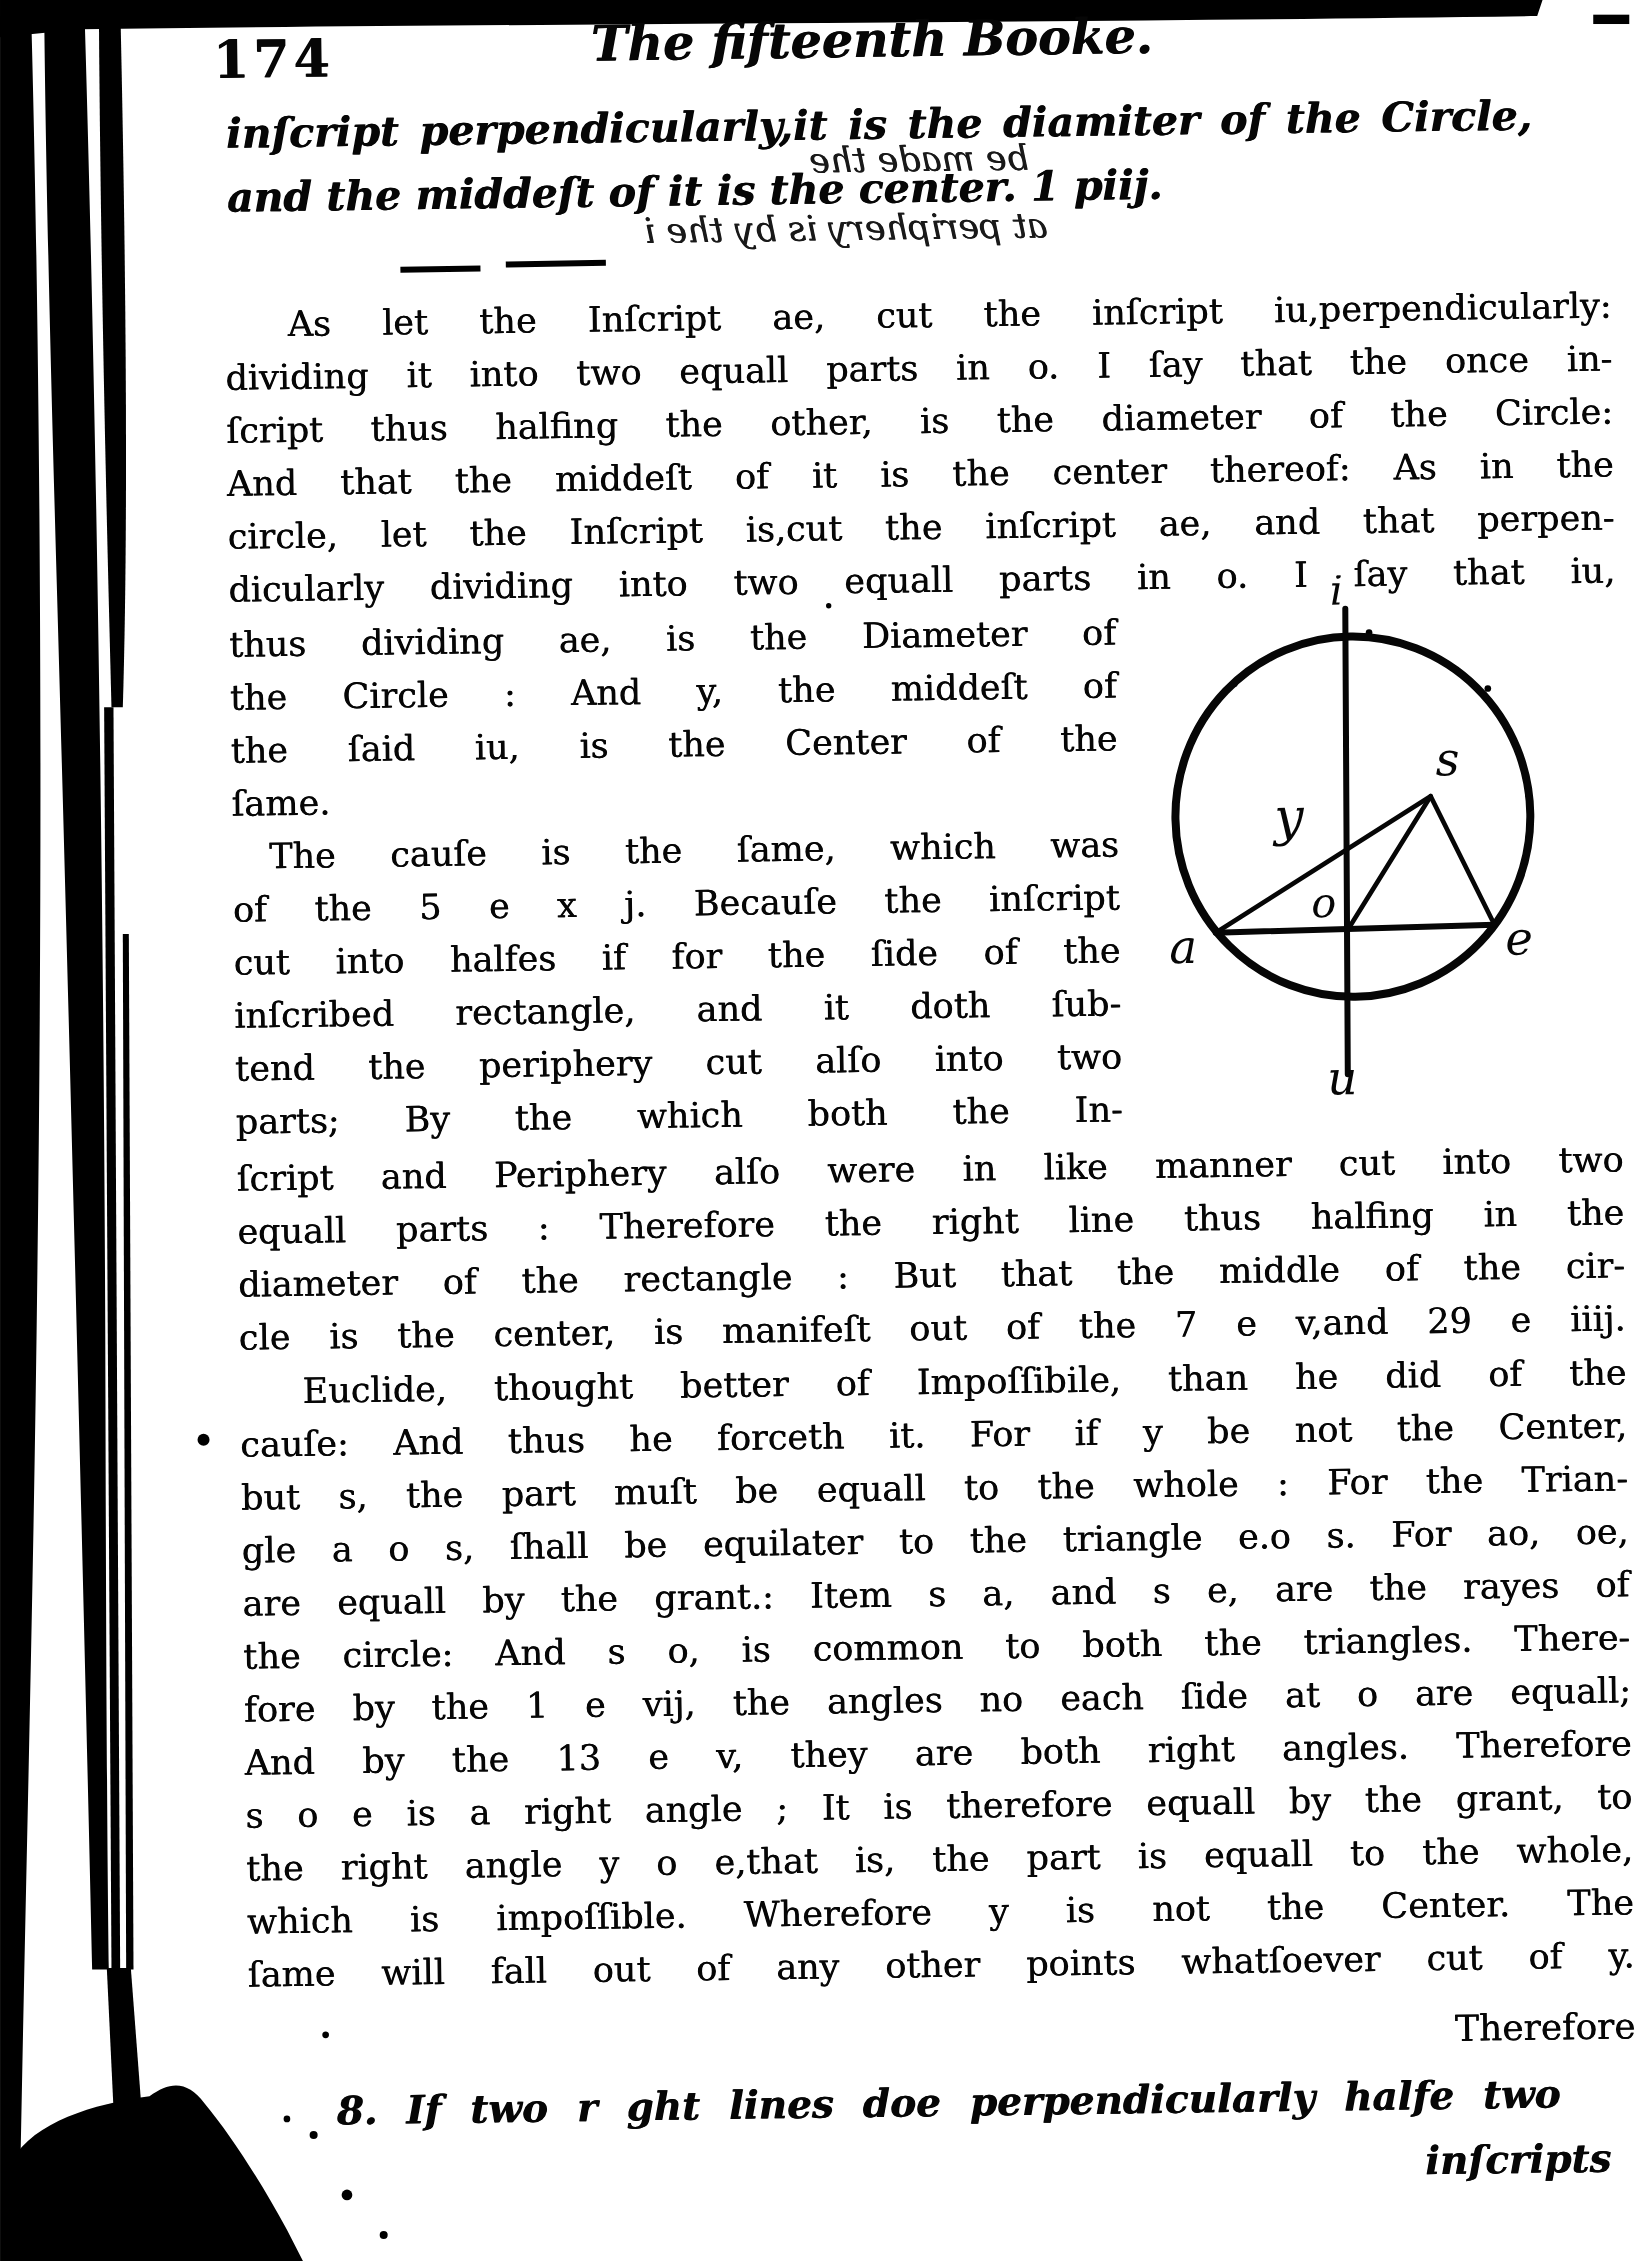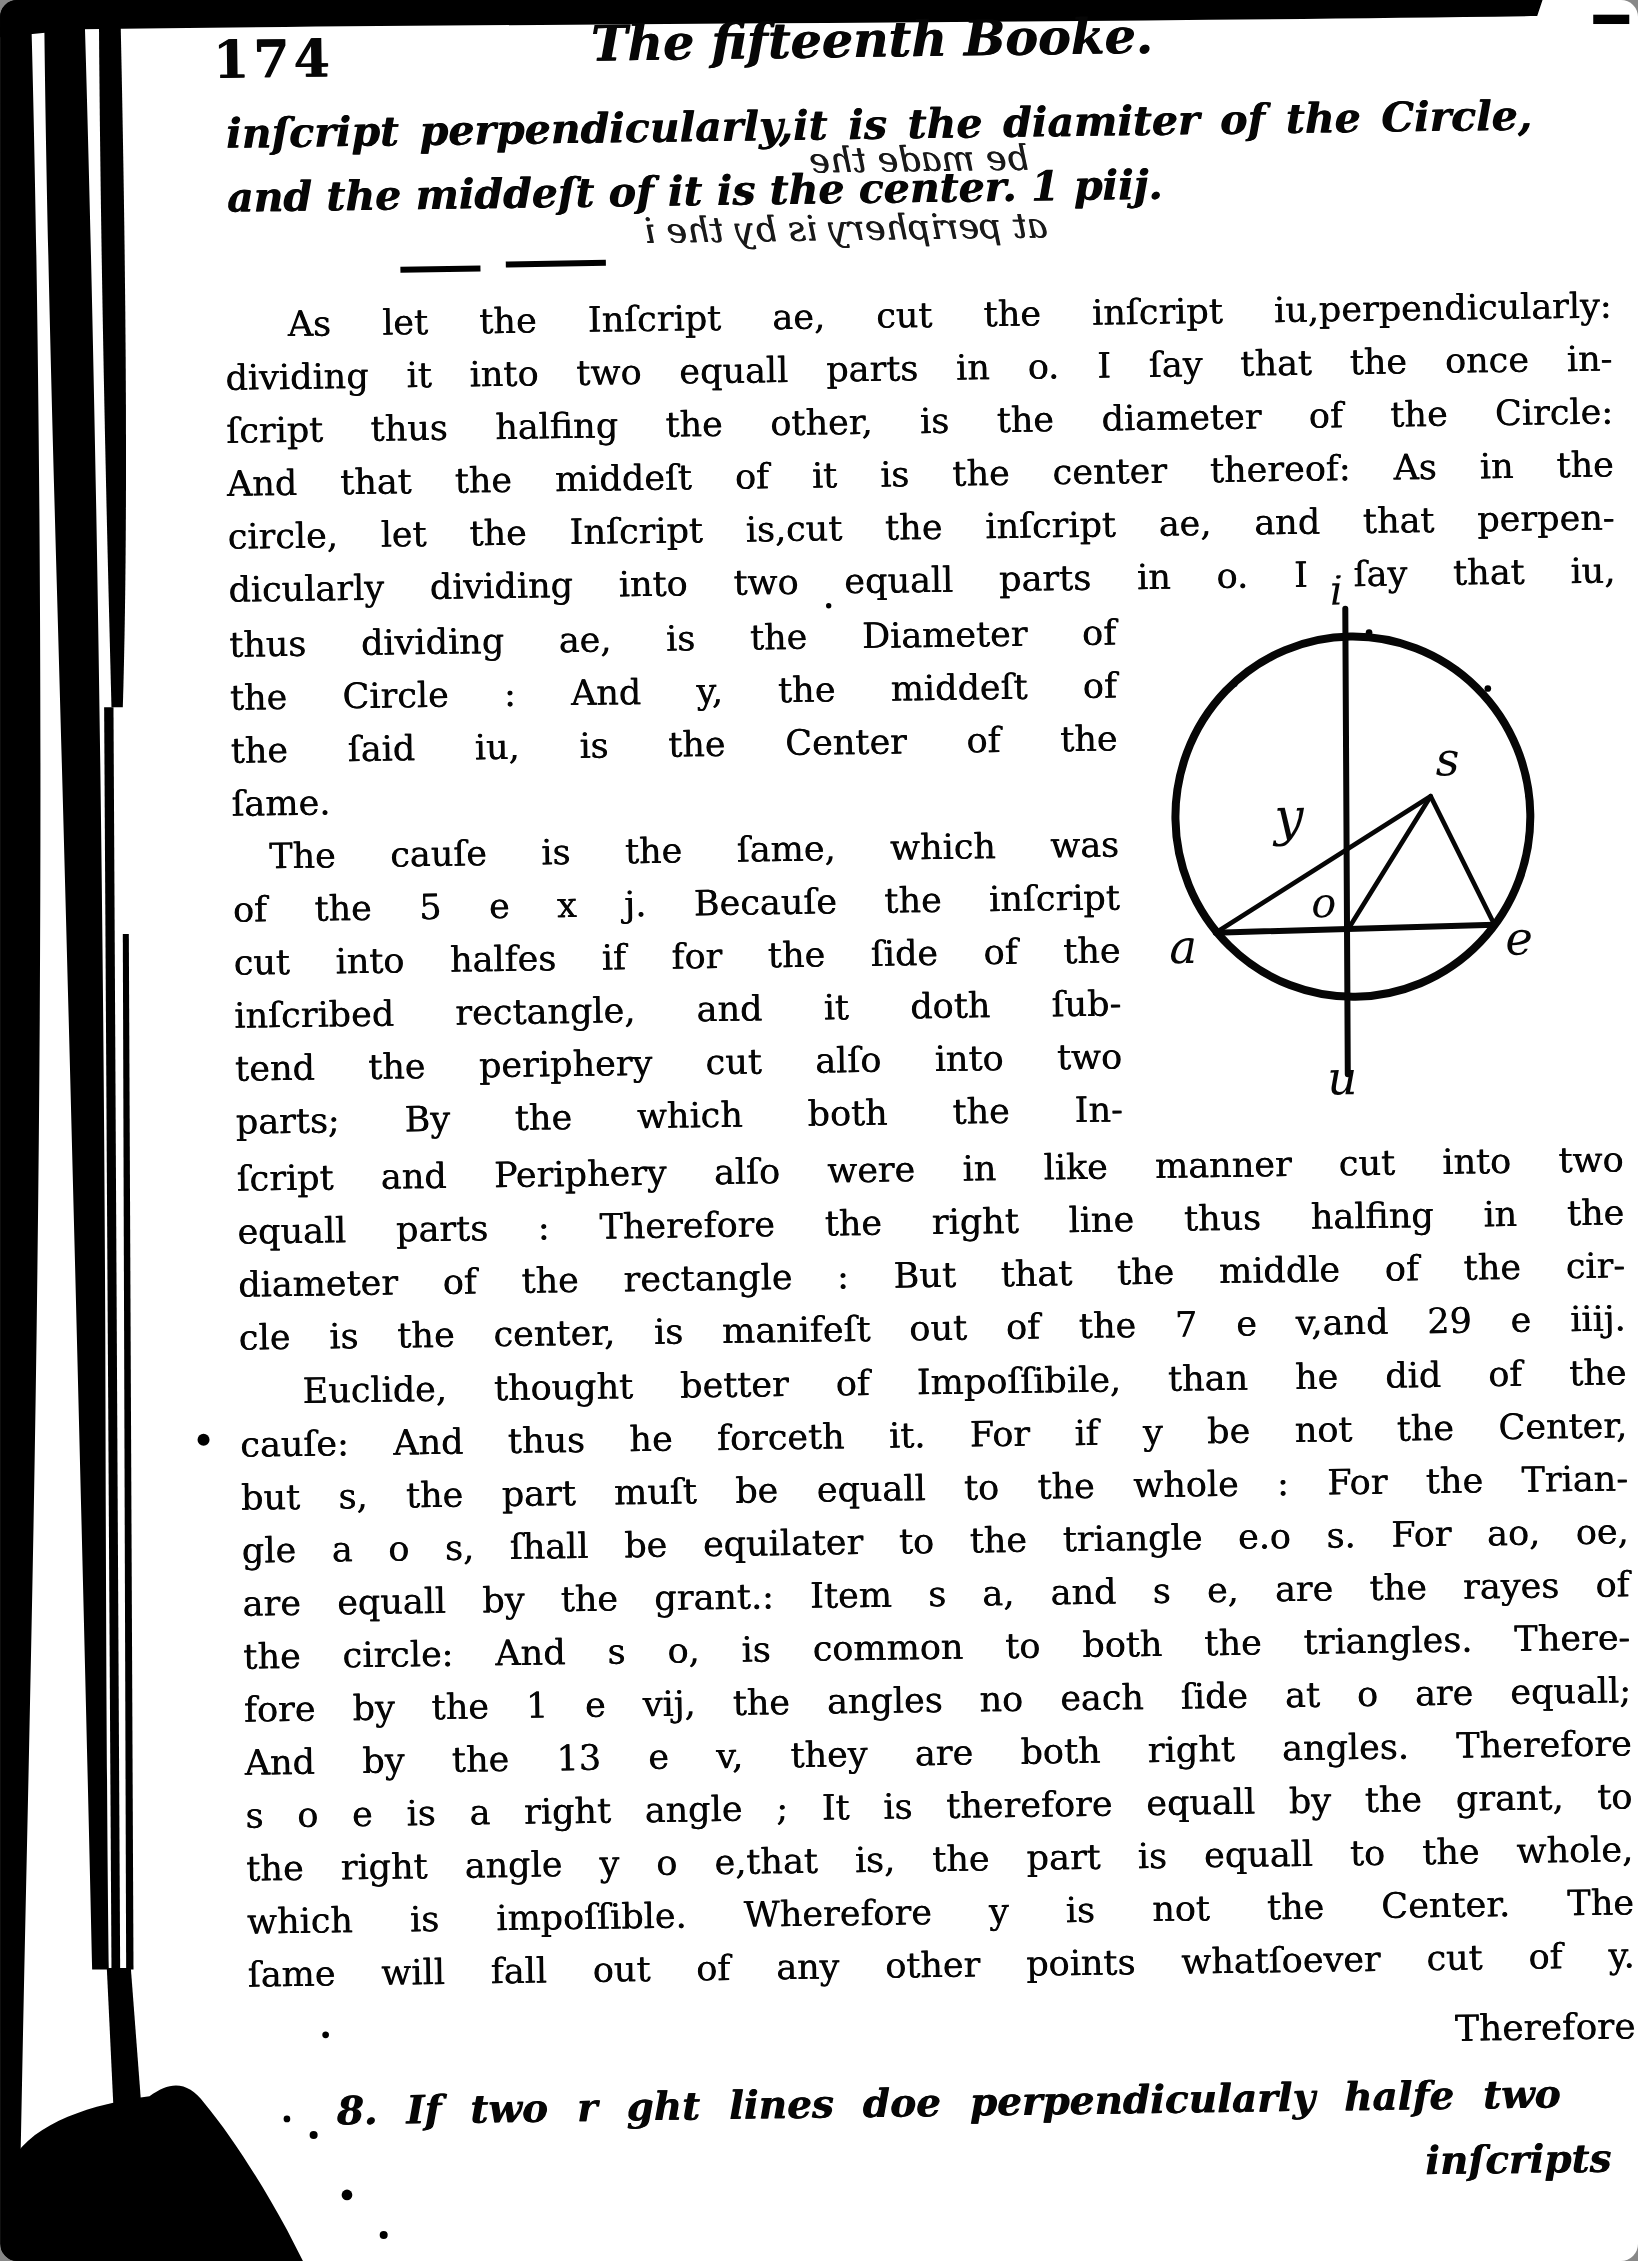--- a/index.html
+++ b/index.html
@@ -3,21 +3,20 @@
 <meta charset="utf-8">
 <style>
   html,body{margin:0;padding:0;background:#888;}
   #page{
     position:relative;
     width:1638px;height:2261px;
     background:#ffffff;
     overflow:hidden;
     font-family:"DejaVu Serif", serif;
     color:#060606;
-    border-radius:17px;
   }
   #ink{
     position:absolute;left:0;top:0;width:1638px;height:2261px;
     transform:rotate(-0.8deg);
     transform-origin:0 0;
   }
   .grp{position:absolute;}
   .bl{
     height:53px;line-height:53px;font-size:35px;
     white-space:normal;

